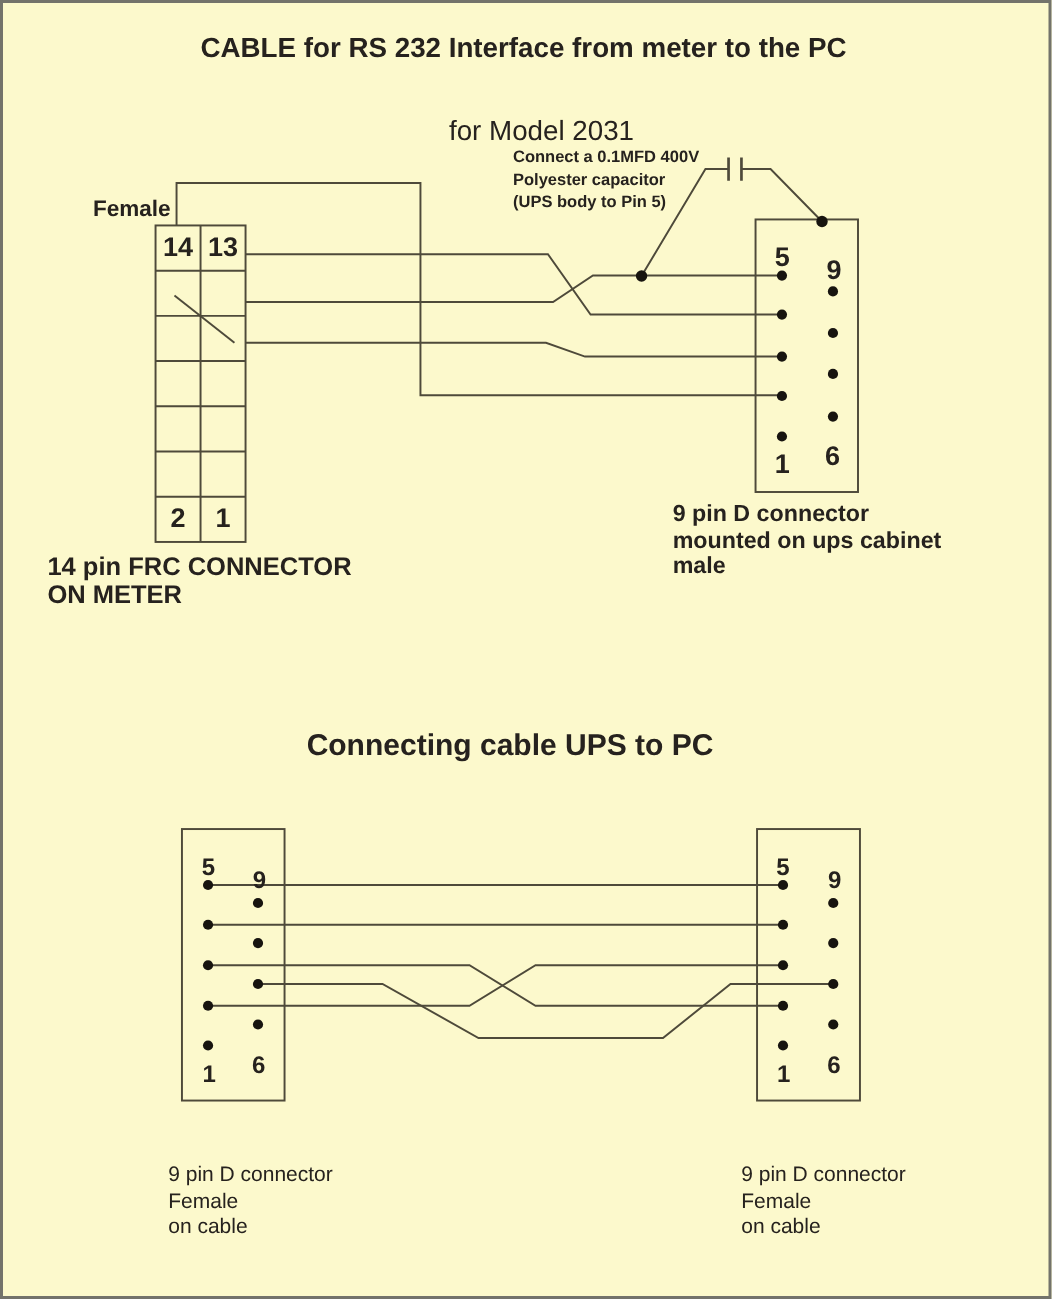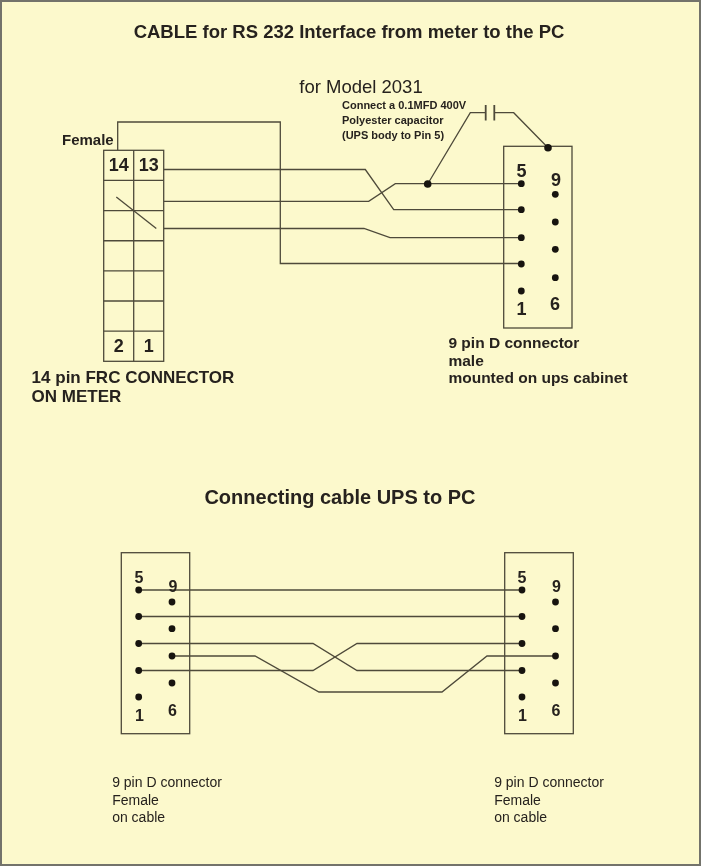--- a/index.html
+++ b/index.html
@@ -112,22 +112,22 @@
     <div>(UPS body to Pin 5)</div>
   </div>
 
   <div class="capt frc">
     <div>14 pin FRC CONNECTOR</div>
     <div>ON METER</div>
   </div>
 
   <div class="capt male">
     <div>9 pin D connector</div>
+    <div>mounted on ups cabinet</div>
     <div>male</div>
-    <div>mounted on ups cabinet</div>
   </div>
 
   <div class="t btitle ctr">Connecting cable UPS to PC</div>
 
   <div class="capt bcap bleft">
     <div>9 pin D connector</div>
     <div>Female</div>
     <div>on cable</div>
   </div>
 

